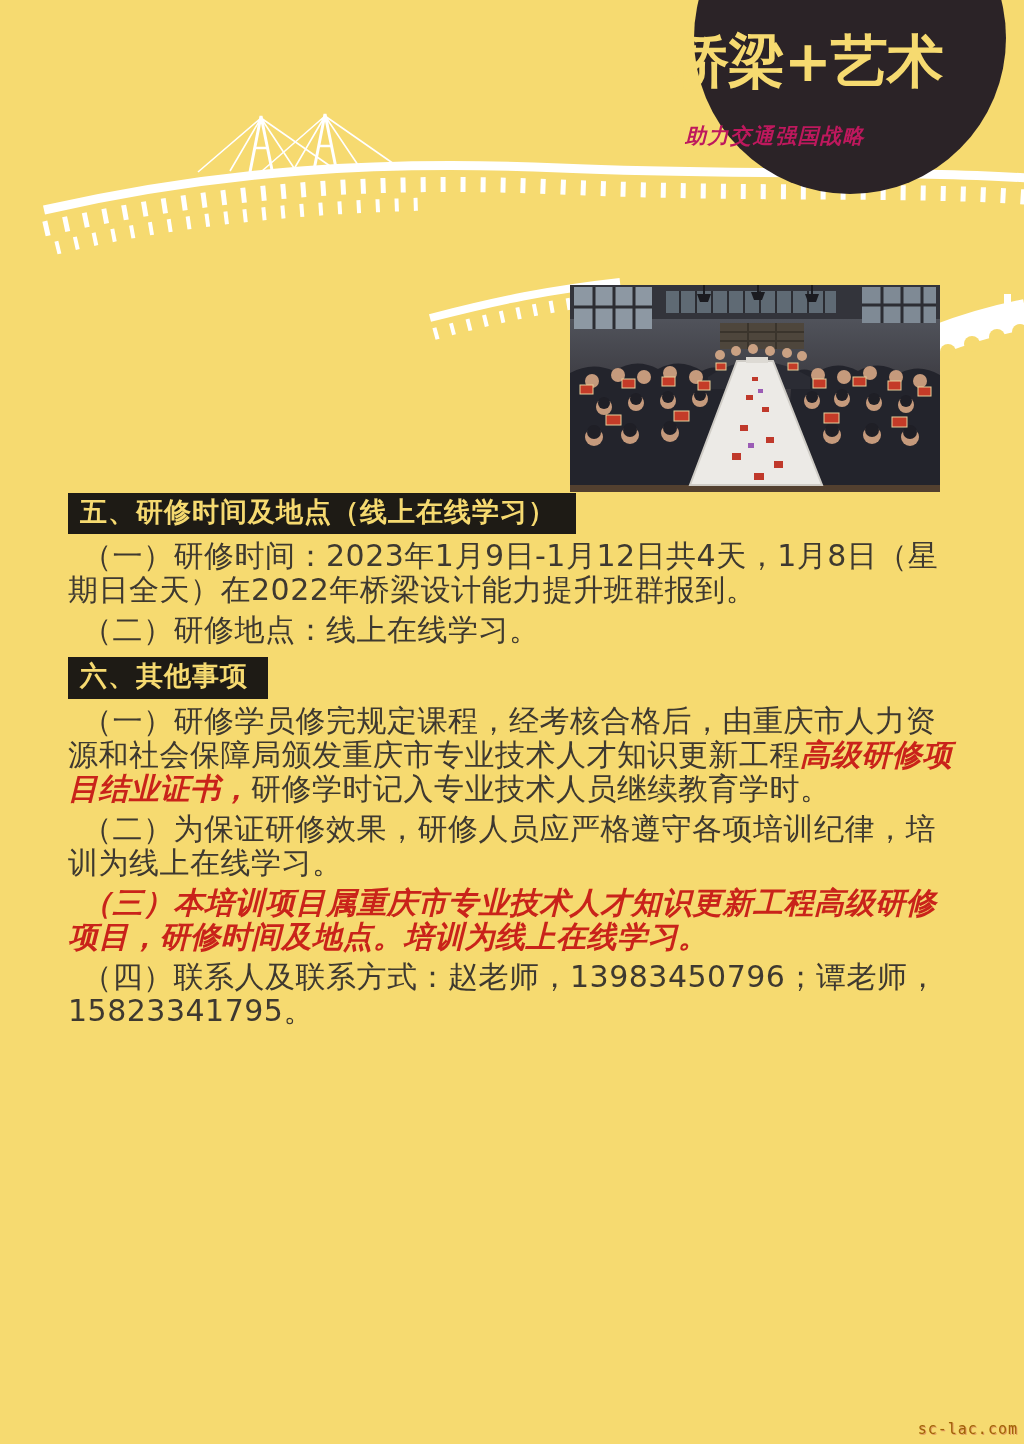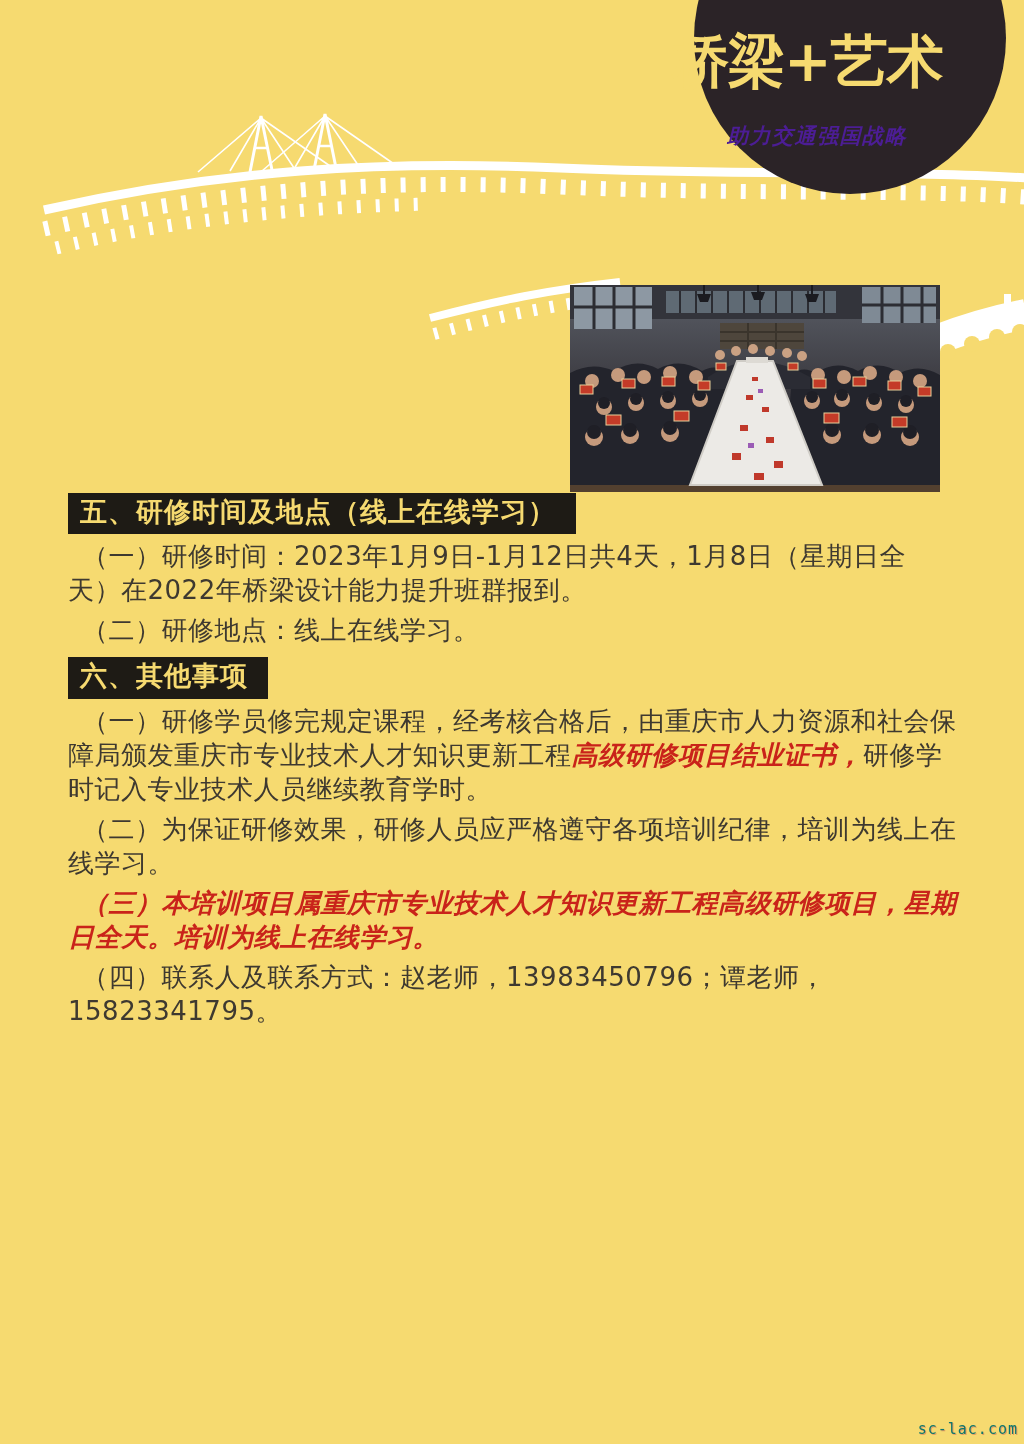--- a/index.html
+++ b/index.html
@@ -21,44 +21,44 @@
   .badge-circle{
     position:absolute;left:694px;top:-118px;width:312px;height:312px;
     border-radius:50%;background:#2B2327;z-index:3;
   }
   .badge-title{
     position:absolute;left:672px;top:30px;width:345px;z-index:4;
     font-size:57px;font-weight:900;color:#F6DA70;
     letter-spacing:-1px;white-space:nowrap;line-height:1.1;
   }
   .badge-subtitle{
-    position:absolute;left:727px;top:122px;z-index:4;
-    font-size:21px;font-weight:bold;font-style:italic;color:#4c1d95;
+    position:absolute;left:685px;top:122px;z-index:4;
+    font-size:21px;font-weight:bold;font-style:italic;color:#be185d;
     letter-spacing:1.5px;white-space:nowrap;
   }
 
   
   .content{position:absolute;left:68px;top:493px;width:890px;z-index:2;}
   .bar{
     display:inline-block;background:#1E1B15;color:#F6DA70;
     font-size:27px;font-weight:bold;letter-spacing:1px;
     padding:3px 20px 6px 12px;line-height:1.2;text-align:right;
   }
   section{display:block;}
   section + section{margin-top:10px;}
   .para{
-    margin:5px 0 6px;font-size:26px;line-height:34px;color:#3E3930;
+    margin:5px 0 6px;font-size:30px;line-height:34px;color:#3E3930;
     text-indent:14px;letter-spacing:0.5px;
   }
   .para .red{color:#C9231A;font-weight:bold;font-style:italic;}
 
   .watermark{
     position:absolute;right:6px;bottom:6px;z-index:5;
     font-family:"DejaVu Sans Mono","Liberation Mono",monospace;
-    font-size:15px;color:#0f766e;letter-spacing:1px;
+    font-size:15px;color:#a16207;letter-spacing:1px;
     text-shadow:1px 1px 0 rgba(205,80,80,0.45);
   }
 </style>
 </head>
 <body>
 
 <div class="page">
 
   <svg class="bridge" viewBox="0 0 1024 470" aria-hidden="true">
     <g stroke="#FFFFFF" fill="none">
@@ -242,20 +242,20 @@
       <div>
           <p class="para"><span>（一）研修时间：2023年1月9日-1月12日共4天，1月8日（星期日全天）在2022年桥梁设计能力提升班群报到。</span></p>
           <p class="para"><span>（二）研修地点：线上在线学习。</span></p>
         </div>
     </section>
     <section>
       <div class="bar">六、其他事项</div>
       <div>
           <p class="para"><span>（一）研修学员修完规定课程，经考核合格后，由重庆市人力资源和社会保障局颁发重庆市专业技术人才知识更新工程</span><span class="red">高级研修项目结业证书，</span><span>研修学时记入专业技术人员继续教育学时。</span></p>
           <p class="para"><span>（二）为保证研修效果，研修人员应严格遵守各项培训纪律，培训为线上在线学习。</span></p>
-          <p class="para"><span class="red">（三）本培训项目属重庆市专业技术人才知识更新工程高级研修项目，星期日全天。培训为线上在线学习。</span></p>
+          <p class="para"><span class="red">（三）本培训项目属重庆市专业技术人才知识更新工程高级研修项目，研修时间及地点。培训为线上在线学习。</span></p>
           <p class="para"><span>（四）联系人及联系方式：赵老师，13983450796；谭老师，15823341795。</span></p>
         </div>
     </section>
   </div>
 
   <div class="watermark">sc-lac.com</div>
 </div>
 
 </body></html>

